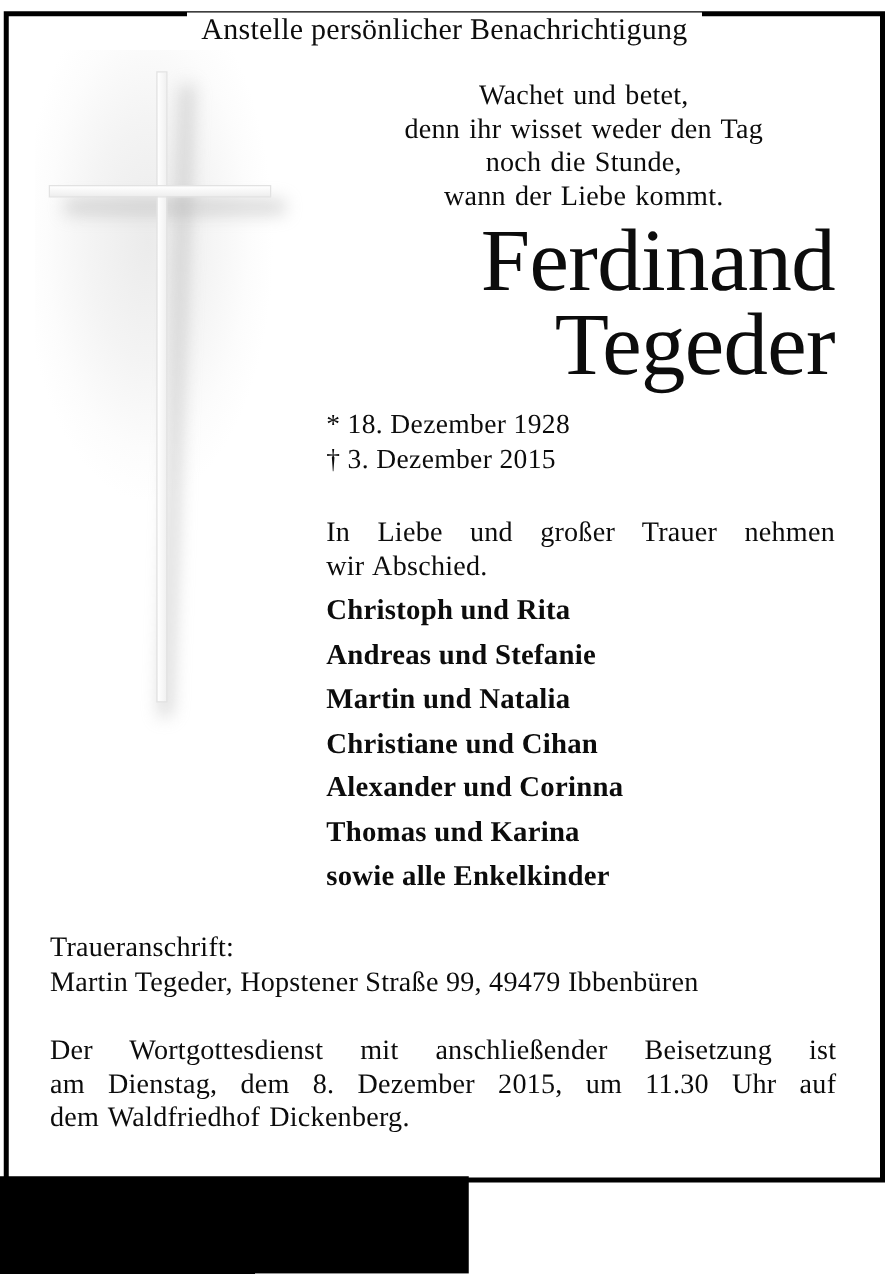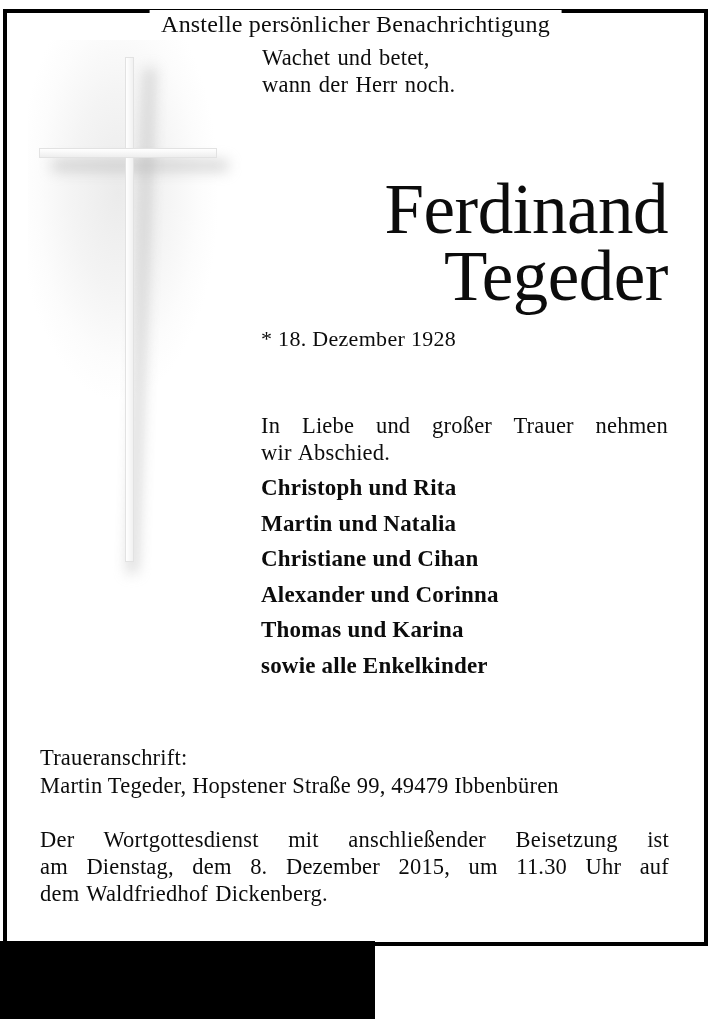--- a/index.html
+++ b/index.html
@@ -37,22 +37,22 @@
     background:linear-gradient(to right,#ffffff,#f1f1f1);
     border:1px solid #e2e2e2;box-sizing:border-box;
   }
   .cross-bar-h{
     position:absolute;left:11px;top:108px;width:178px;height:10px;
     background:linear-gradient(to bottom,#ffffff,#eeeeee);
     border:1px solid #e2e2e2;box-sizing:border-box;
   }
   
   .quote{
-    position:absolute;left:262px;top:44px;width:410px;
-    font-size:22.5px;line-height:27px;letter-spacing:0.2px;word-spacing:1.5px;
+    position:absolute;left:262px;top:62px;width:410px;
+    font-size:22.5px;line-height:27px;letter-spacing:0.2px;word-spacing:1.5px;text-align:center;
   }
   .deceased-name{
     position:absolute;left:261px;top:176px;width:407px;text-align:right;
     font-size:71px;line-height:67px;letter-spacing:-0.5px;
   }
   .dates{
     position:absolute;left:261px;top:325px;width:407px;text-align:left;
     font-size:22px;line-height:28px;letter-spacing:0.3px;
   }
   .intro{
@@ -89,39 +89,43 @@
   <div class="cross-wrap">
     <div class="cross-wash"></div>
     <div class="cross-shadow-v"></div>
     <div class="cross-shadow-h"></div>
     <div class="cross-bar-v"></div>
     <div class="cross-bar-h"></div>
   </div>
 
   <div class="quote">
     <div>Wachet und betet,</div>
-    <div>wann der Herr noch.</div>
+    <div>denn ihr wisset weder den Tag</div>
+    <div>noch die Stunde,</div>
+    <div>wann der Liebe kommt.</div>
   </div>
 
   <div class="deceased-name">
     <div>Ferdinand</div>
     <div>Tegeder</div>
   </div>
 
   <div class="dates">
     <div>* 18. Dezember 1928</div>
+    <div>† 3. Dezember 2015</div>
   </div>
 
   <div class="intro">
     <div class="just">In Liebe und großer Trauer nehmen</div>
     <div>wir Abschied.</div>
   </div>
 
   <div class="mourners">
     <div>Christoph und Rita</div>
+    <div>Andreas und Stefanie</div>
     <div>Martin und Natalia</div>
     <div>Christiane und Cihan</div>
     <div>Alexander und Corinna</div>
     <div>Thomas und Karina</div>
     <div>sowie alle Enkelkinder</div>
   </div>
 
   <div class="address-block">
     <div>Traueranschrift:</div>
     <div>Martin Tegeder, Hopstener Straße 99, 49479 Ibbenbüren</div>

